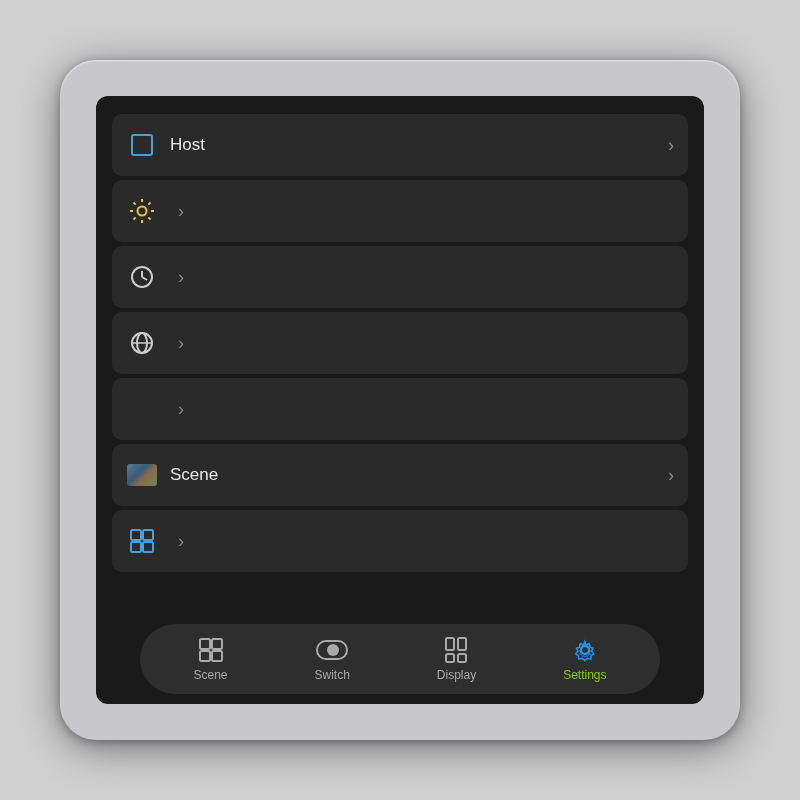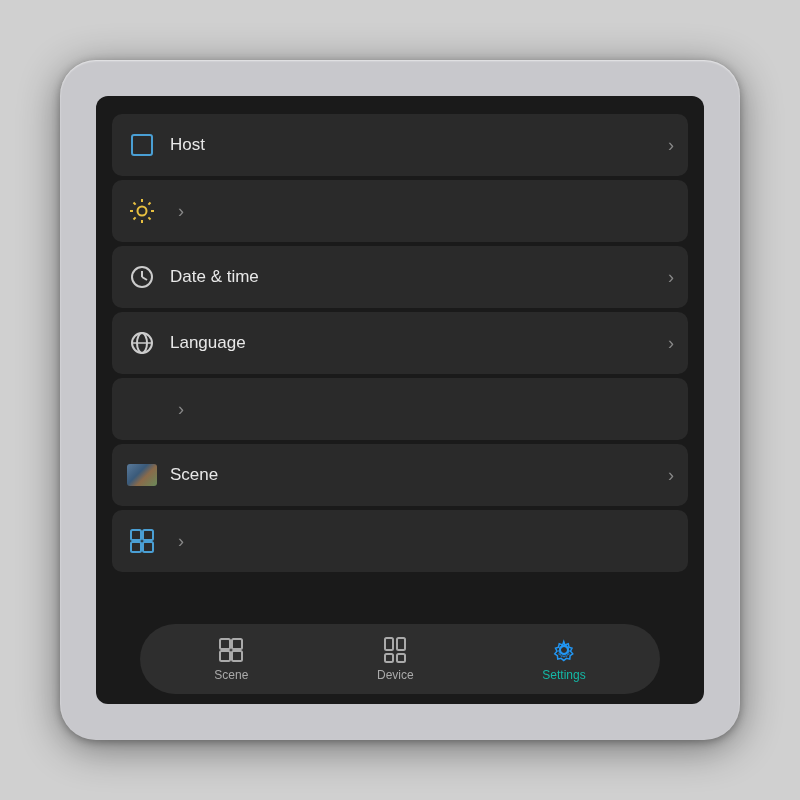--- a/index.html
+++ b/index.html
@@ -184,33 +184,31 @@
       </div>
 
       <div class="menu-item">
         <div class="menu-icon">
           <svg width="26" height="26" viewBox="0 0 26 26">
             <circle cx="13" cy="13" r="10" stroke="#cccccc" stroke-width="2" fill="none"></circle>
             <line x1="13" y1="7" x2="13" y2="13" stroke="#cccccc" stroke-width="2"></line>
             <line x1="13" y1="13" x2="18" y2="16" stroke="#cccccc" stroke-width="2"></line>
           </svg>
         </div>
-        <span class="menu-label">Date &amp; time</span>
         <span class="menu-arrow">›</span>
       </div>
 
       <div class="menu-item">
         <div class="menu-icon">
           <svg width="26" height="26" viewBox="0 0 26 26">
             <circle cx="13" cy="13" r="10" stroke="#cccccc" stroke-width="2" fill="none"></circle>
             <ellipse cx="13" cy="13" rx="5" ry="10" stroke="#cccccc" stroke-width="2" fill="none"></ellipse>
             <line x1="3" y1="13" x2="23" y2="13" stroke="#cccccc" stroke-width="1.5"></line>
           </svg>
         </div>
-        <span class="menu-label">Language</span>
         <span class="menu-arrow">›</span>
       </div>
 
       <div class="menu-item">
         <div class="menu-icon">
           
         </div>
         <span class="menu-arrow">›</span>
       </div>
 
@@ -244,43 +242,52 @@
             <svg width="26" height="26" viewBox="0 0 26 26">
               <rect x="2" y="2" width="10" height="10" rx="1.5" stroke="#aaa" stroke-width="2" fill="none"></rect>
               <rect x="14" y="2" width="10" height="10" rx="1.5" stroke="#aaa" stroke-width="2" fill="none"></rect>
               <rect x="2" y="14" width="10" height="10" rx="1.5" stroke="#aaa" stroke-width="2" fill="none"></rect>
               <rect x="14" y="14" width="10" height="10" rx="1.5" stroke="#aaa" stroke-width="2" fill="none"></rect>
             </svg>
           </div>
           <span class="nav-label">Scene</span>
         </div>
 
+        <div class="nav-item">
+          <div class="nav-icon">
+            <svg width="32" height="20" viewBox="0 0 32 20">
+              <rect x="1" y="1" width="30" height="18" rx="9" stroke="#aaa" stroke-width="2" fill="none"></rect>
+              <circle cx="17" cy="10" r="6" fill="#aaa"></circle>
+            </svg>
+          </div>
+          <span class="nav-label">Switch</span>
+        </div>
 
         <div class="nav-item">
           <div class="nav-icon">
             <svg width="26" height="28" viewBox="0 0 26 28">
               <rect x="3" y="2" width="8" height="12" rx="1.5" stroke="#aaa" stroke-width="2" fill="none"></rect>
               <rect x="15" y="2" width="8" height="12" rx="1.5" stroke="#aaa" stroke-width="2" fill="none"></rect>
               <rect x="3" y="18" width="8" height="8" rx="1.5" stroke="#aaa" stroke-width="2" fill="none"></rect>
               <rect x="15" y="18" width="8" height="8" rx="1.5" stroke="#aaa" stroke-width="2" fill="none"></rect>
             </svg>
           </div>
-          <span class="nav-label">Device</span>
+          <span class="nav-label">Display</span>
         </div>
 
         <div class="nav-item active">
           <div class="nav-icon">
             <svg width="26" height="26" viewBox="0 0 26 26">
               <circle cx="13" cy="13" r="4" stroke="#2196f3" stroke-width="2" fill="none"></circle>
               <path d="M13 2 L14.5 6.5 L19 5 L20 9.5 L24 11 L22 15 L25 18.5 L21.5 21 L21 25.5 L16.5 24.5 L13 27.5 L9.5 24.5 L5 25.5 L4.5 21 L1 18.5 L4 15 L2 11 L6 9.5 L7 5 L11.5 6.5 Z" stroke="#2196f3" stroke-width="2" fill="none" transform="scale(0.75) translate(4,4)"></path>
               <circle cx="13" cy="13" r="4" stroke="#2196f3" stroke-width="2" fill="none"></circle>
 
               <path d="M13 1.5 L14.2 5.2 L18 3.5 L18.8 7.4 L22.5 8.5 L21 12 L24.5 14.5 L22 17.5 L23.5 21.5 L19.5 22 L18.5 26 L14.5 24.5 L13 27.5 L11.5 24.5 L7.5 26 L6.5 22 L2.5 21.5 L4 17.5 L1.5 14.5 L5 12 L3.5 8.5 L7.2 7.4 L8 3.5 L11.8 5.2 Z" stroke="#2196f3" stroke-width="1.5" fill="none" transform="translate(0,0) scale(0.5) translate(13,13)"></path>
             </svg>
           </div>
-          <span class="nav-label" style="color:#14b8a6">Settings</span>
+          <span class="nav-label" style="color:#84cc16">Settings</span>
         </div>
 
       </div>
     </div>
 
   </div>
 </div>
 
 </body></html>

